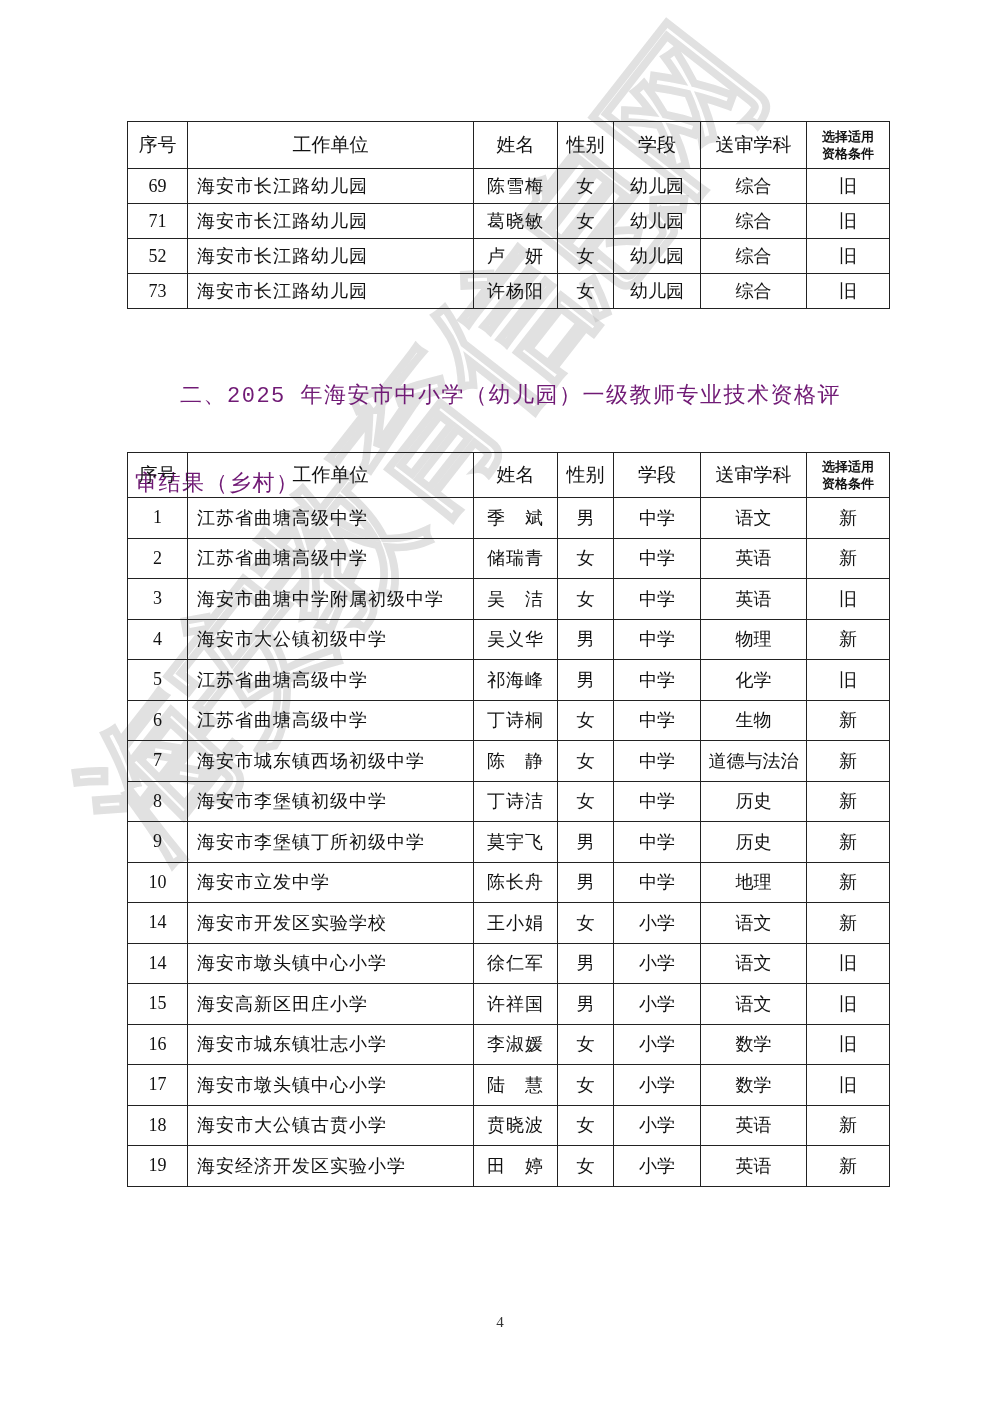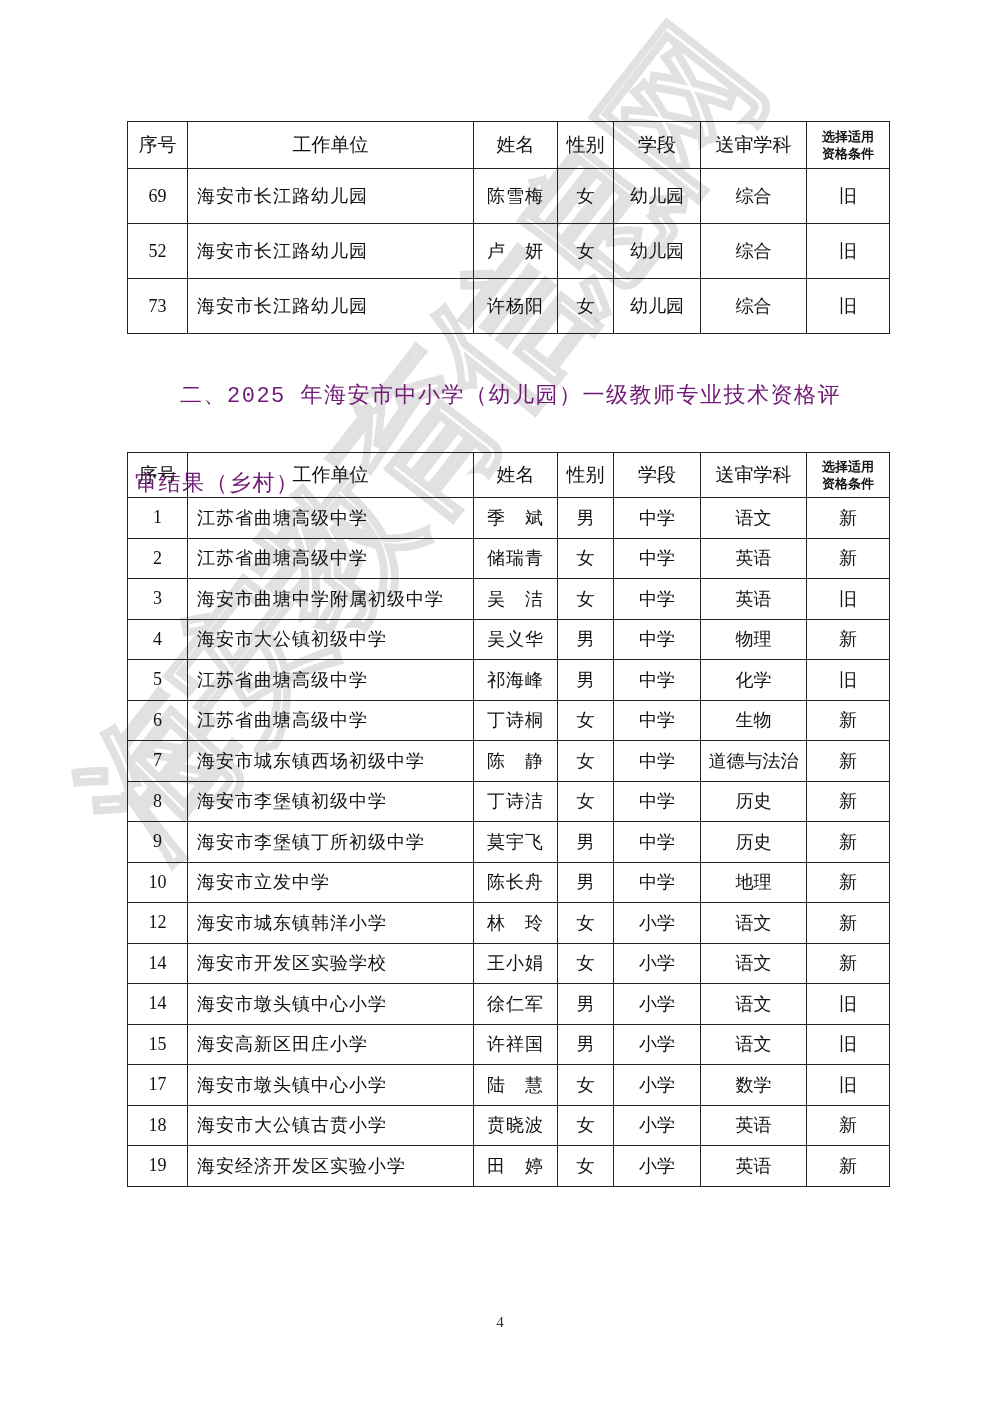--- a/index.html
+++ b/index.html
@@ -19,21 +19,21 @@
     font-size: 18px; font-weight: normal; padding: 0;
     white-space: nowrap; overflow: hidden;
   }
   .tbl th { font-family: "DejaVu Sans", "Liberation Sans", sans-serif; font-size: 19px; margin-top: 20px; }
   .tbl th.small { font-size: 13px; line-height: 17px; font-weight: bold; }
   .tbl td.unit { text-align: left; padding-left: 9px; letter-spacing: 1px; }
   .tbl td.name { letter-spacing: 1px; }
   .tbl td.num { font-family: "Liberation Serif", serif; font-size: 18px; }
   #t1 { top: 121px; }
   #t1 tr.h { height: 47px; }
-  #t1 tr.r { height: 55px; }
+  #t1 tr.r { height: 35px; }
   #t2 { top: 452px; }
   #t2 tr.h { height: 45px; }
   #t2 tr.r { height: 40.5px; }
   .heading {
     position: absolute; font-family: Liberation Mono, monospace;
     font-size: 22px; color: #701a75; white-space: nowrap;
   }
   #h1 { left: 180px; top: 380px; letter-spacing: 1.5px; }
   #h2 { left: 135px; top: 422px; letter-spacing: 1.5px; margin-top: 46px; }
   .pageno {
@@ -80,20 +80,29 @@
       <tr class="r">
         <td class="num">69</td>
         <td class="unit">海安市长江路幼儿园</td>
         <td class="name">陈雪梅</td>
         <td>女</td>
         <td>幼儿园</td>
         <td>综合</td>
         <td>旧</td>
       </tr>
       <tr class="r">
+        <td class="num">71</td>
+        <td class="unit">海安市长江路幼儿园</td>
+        <td class="name">葛晓敏</td>
+        <td>女</td>
+        <td>幼儿园</td>
+        <td>综合</td>
+        <td>旧</td>
+      </tr>
+      <tr class="r">
         <td class="num">52</td>
         <td class="unit">海安市长江路幼儿园</td>
         <td class="name">卢　妍</td>
         <td>女</td>
         <td>幼儿园</td>
         <td>综合</td>
         <td>旧</td>
       </tr>
       <tr class="r">
         <td class="num">73</td>
@@ -216,29 +225,20 @@
       <tr class="r">
         <td class="num">10</td>
         <td class="unit">海安市立发中学</td>
         <td class="name">陈长舟</td>
         <td>男</td>
         <td>中学</td>
         <td>地理</td>
         <td>新</td>
       </tr>
       <tr class="r">
-        <td class="num">12</td>
-        <td class="unit">海安市城东镇韩洋小学</td>
-        <td class="name">林　玲</td>
-        <td>女</td>
-        <td>小学</td>
-        <td>语文</td>
-        <td>新</td>
-      </tr>
-      <tr class="r">
         <td class="num">14</td>
         <td class="unit">海安市开发区实验学校</td>
         <td class="name">王小娟</td>
         <td>女</td>
         <td>小学</td>
         <td>语文</td>
         <td>新</td>
       </tr>
       <tr class="r">
         <td class="num">14</td>
@@ -252,20 +252,29 @@
       <tr class="r">
         <td class="num">15</td>
         <td class="unit">海安高新区田庄小学</td>
         <td class="name">许祥国</td>
         <td>男</td>
         <td>小学</td>
         <td>语文</td>
         <td>旧</td>
       </tr>
       <tr class="r">
+        <td class="num">16</td>
+        <td class="unit">海安市城东镇壮志小学</td>
+        <td class="name">李淑媛</td>
+        <td>女</td>
+        <td>小学</td>
+        <td>数学</td>
+        <td>旧</td>
+      </tr>
+      <tr class="r">
         <td class="num">17</td>
         <td class="unit">海安市墩头镇中心小学</td>
         <td class="name">陆　慧</td>
         <td>女</td>
         <td>小学</td>
         <td>数学</td>
         <td>旧</td>
       </tr>
       <tr class="r">
         <td class="num">18</td>

